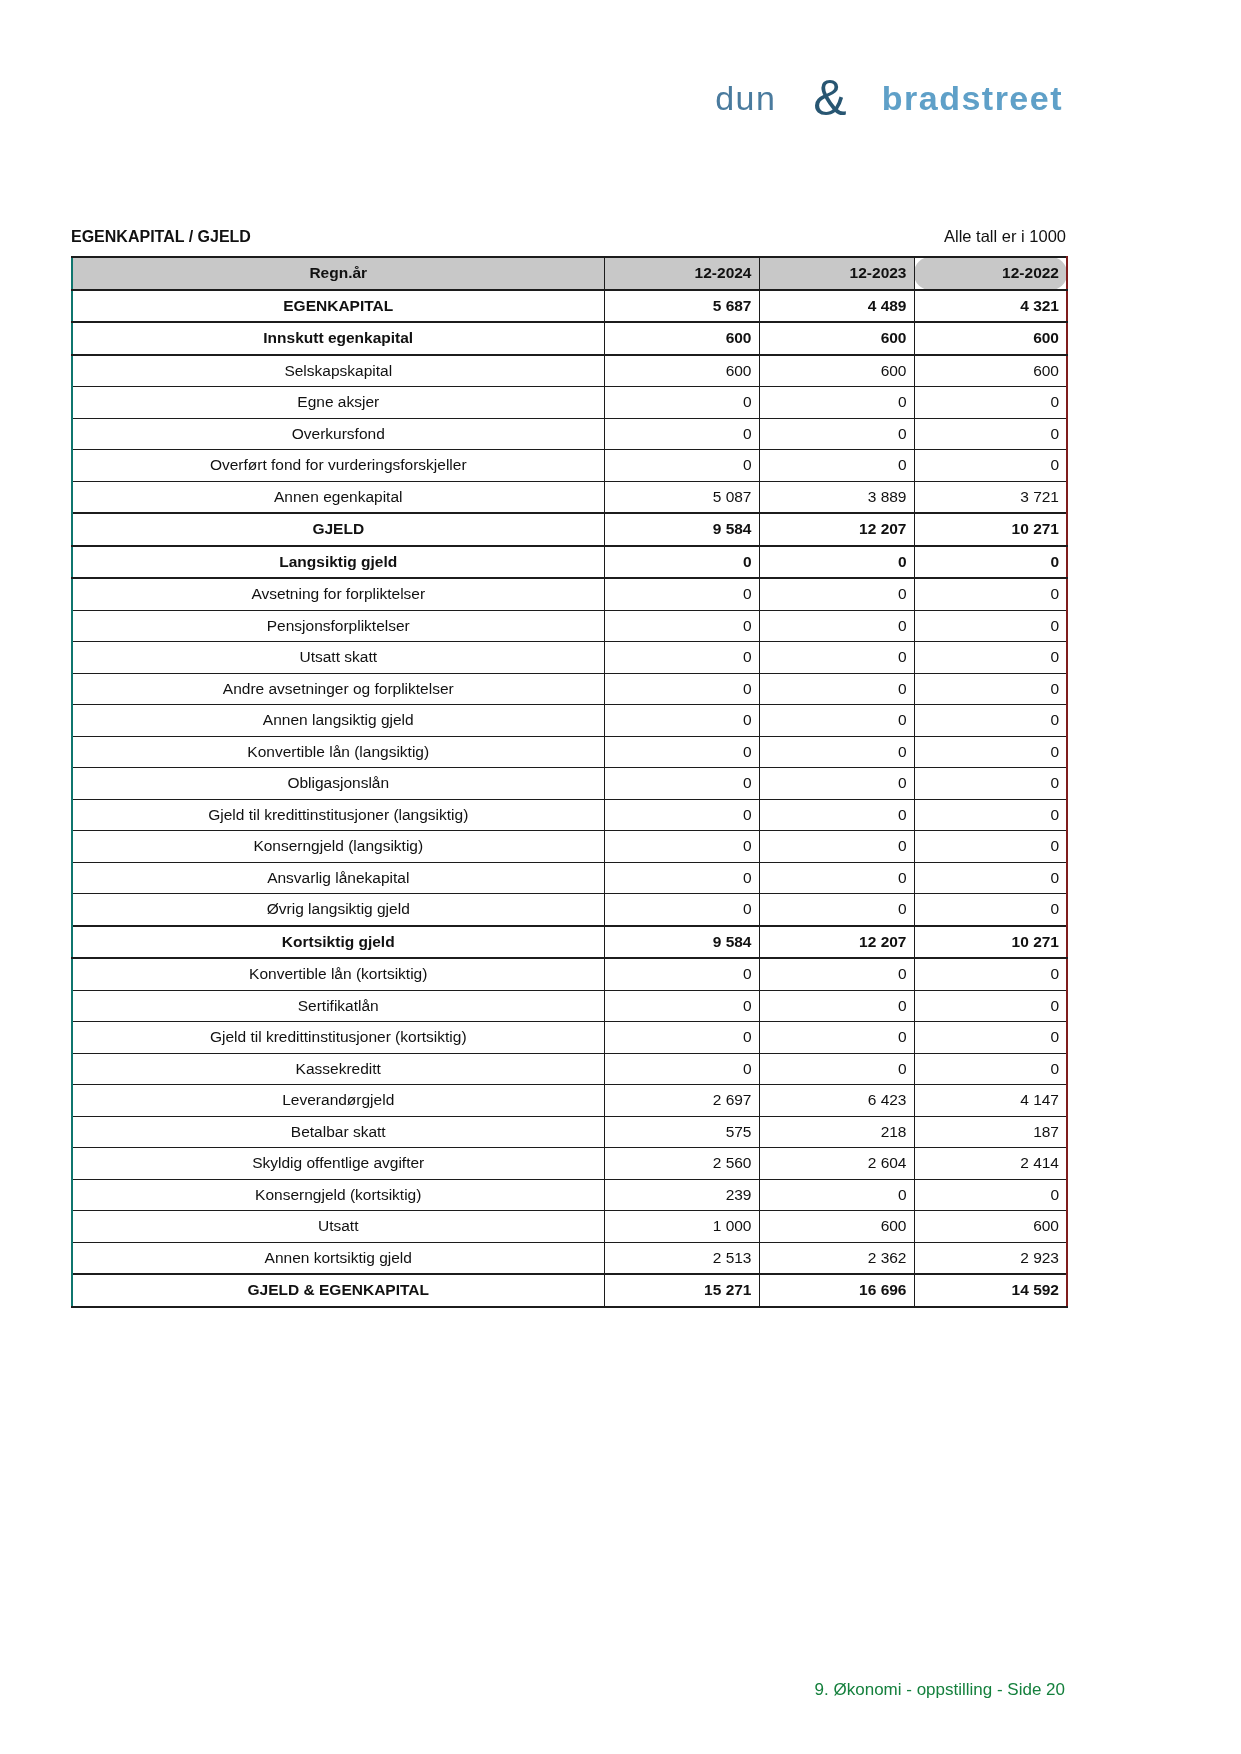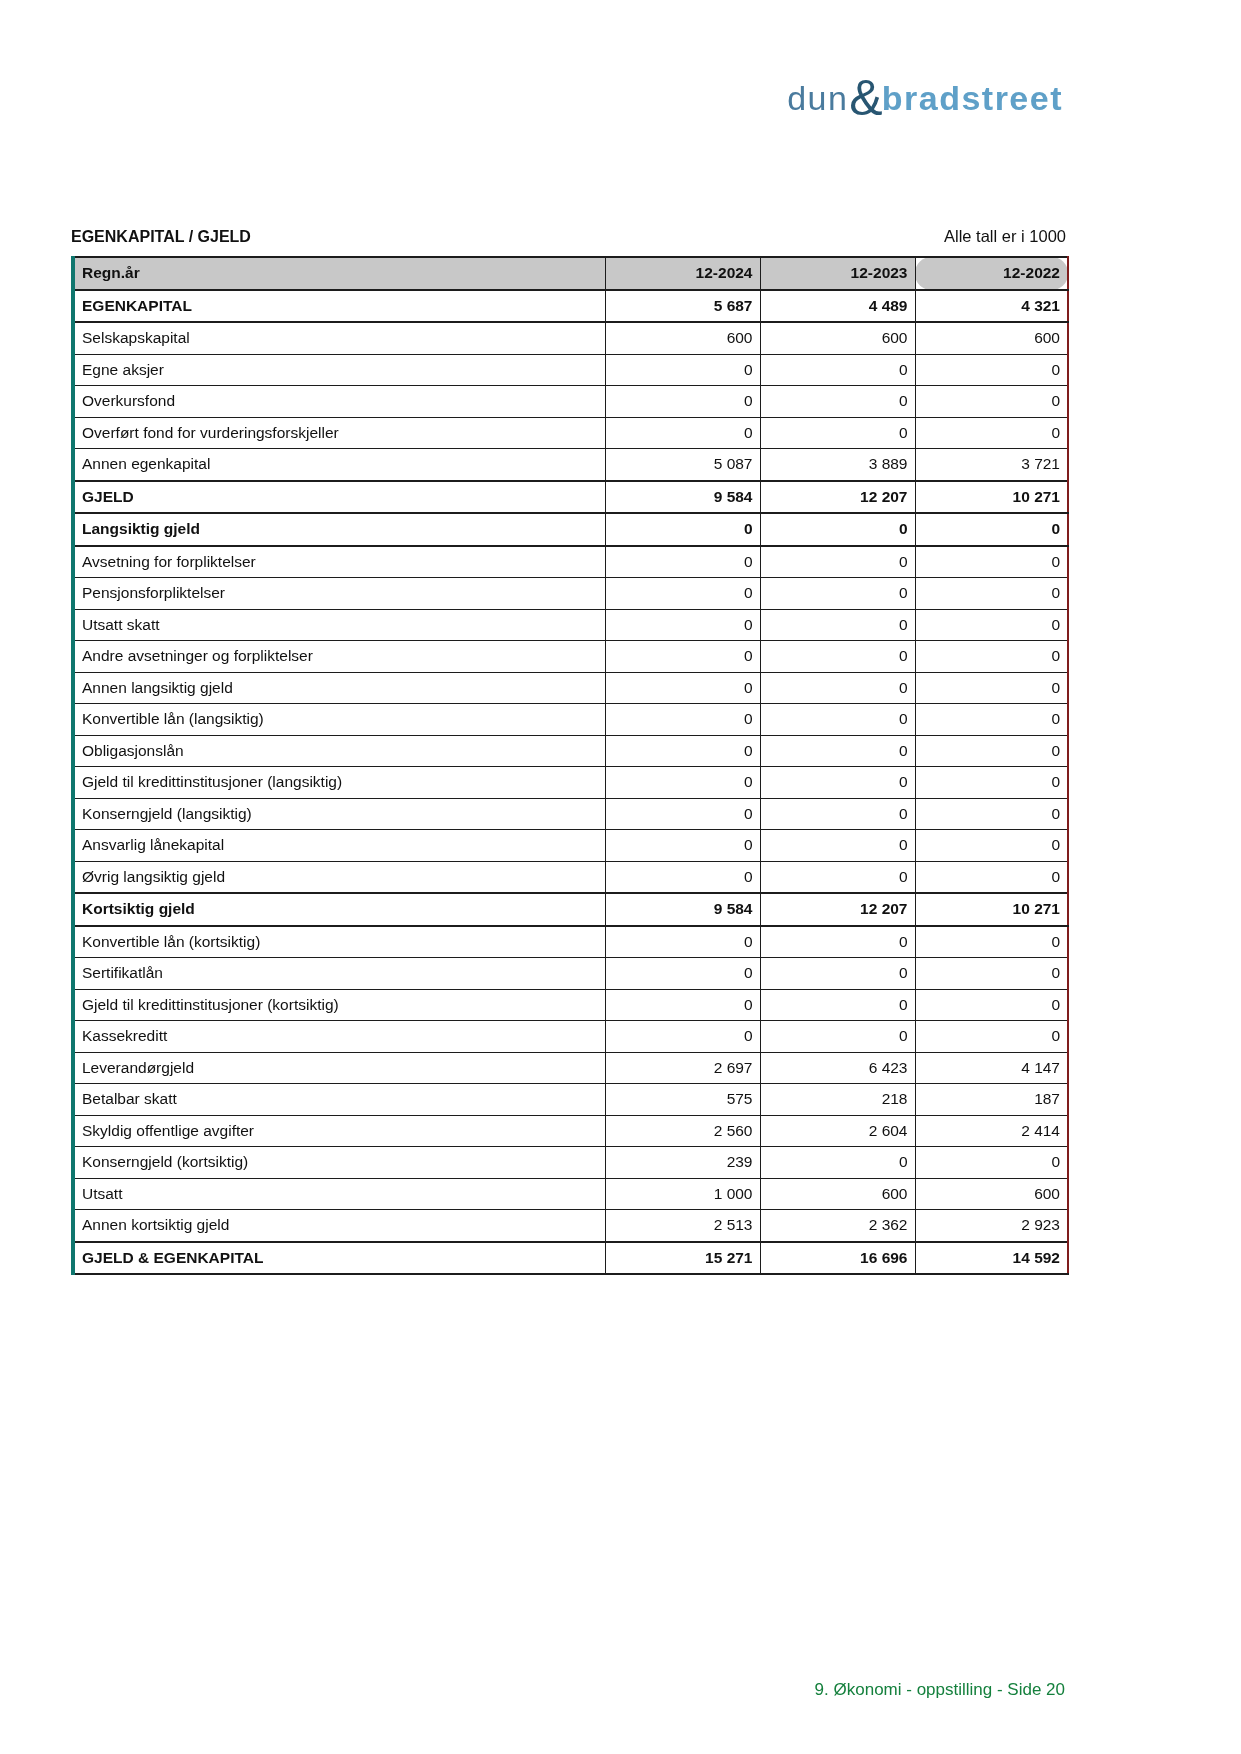--- a/index.html
+++ b/index.html
@@ -14,20 +14,21 @@
 
   
   .logo {
     position: absolute;
     top: 68px;
     right: 178px;
     display: flex;
     align-items: baseline;
     line-height: 1;
     user-select: none;
+    gap: 36px;
   }
   .logo .dun {
     font-size: 34px;
     font-weight: 400;
     letter-spacing: 1.5px;
   }
   .logo .amp {
     font-size: 50px;
     font-weight: 300;
     position: relative;
@@ -80,22 +81,22 @@
     white-space: nowrap;
     vertical-align: middle;
   }
   .fin-table thead th {
     background: #c8c8c8;
     font-weight: bold;
     border-top: 2px solid #1c1c1c;
     border-bottom: 2px solid #1c1c1c;
   }
   .fin-table th:first-child, .fin-table td:first-child {
-    text-align: left;
-    border-left: 4px solid #0f766e;
+    text-align: center;
+    border-left: 2px solid #0f766e;
   }
   .fin-table th:not(:first-child), .fin-table td:not(:first-child) {
     text-align: right;
   }
   .fin-table th:last-child, .fin-table td:last-child {
     border-right: 2px solid #7f1d1d;
     border-radius: 16px;
   }
   .fin-table tr.section td {
     font-weight: bold;
@@ -142,20 +143,26 @@
       <th>12-2022</th>
     </tr>
   </thead>
   <tbody>
       <tr class="section">
     <td>EGENKAPITAL</td>
     <td>5 687</td>
     <td>4 489</td>
     <td>4 321</td>
   </tr>
+      <tr class="section">
+    <td>Innskutt egenkapital</td>
+    <td>600</td>
+    <td>600</td>
+    <td>600</td>
+  </tr>
       <tr>
     <td>Selskapskapital</td>
     <td>600</td>
     <td>600</td>
     <td>600</td>
   </tr>
       <tr>
     <td>Egne aksjer</td>
     <td>0</td>
     <td>0</td>

